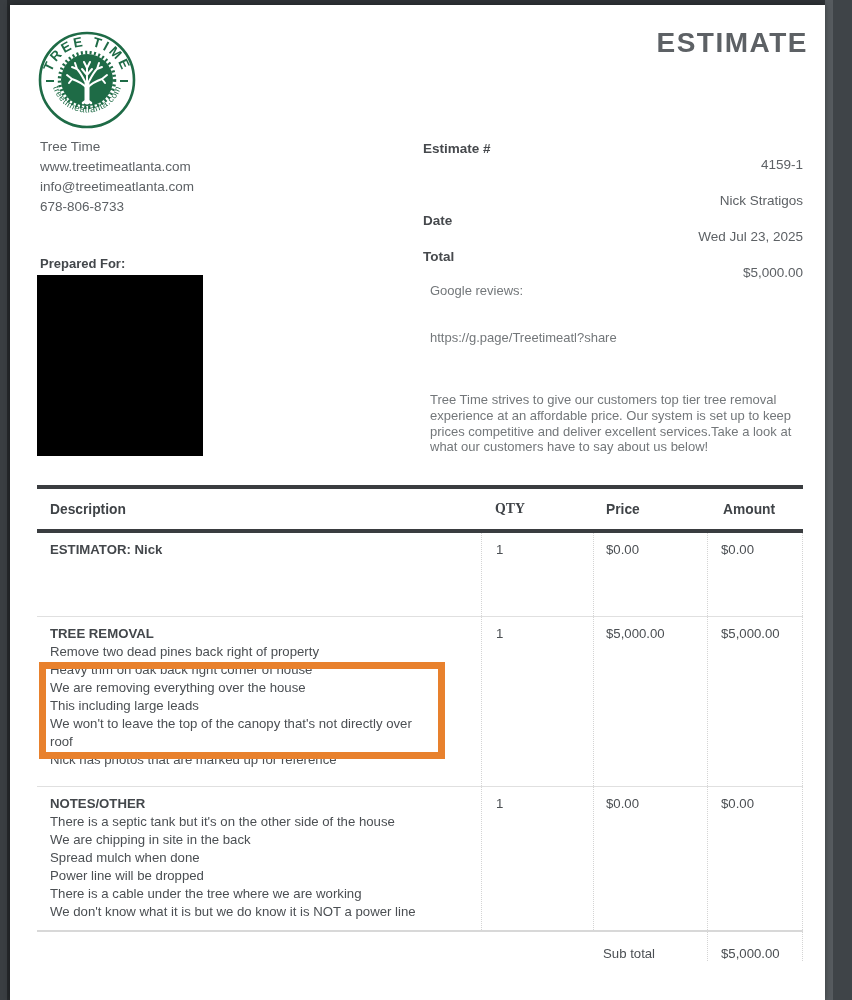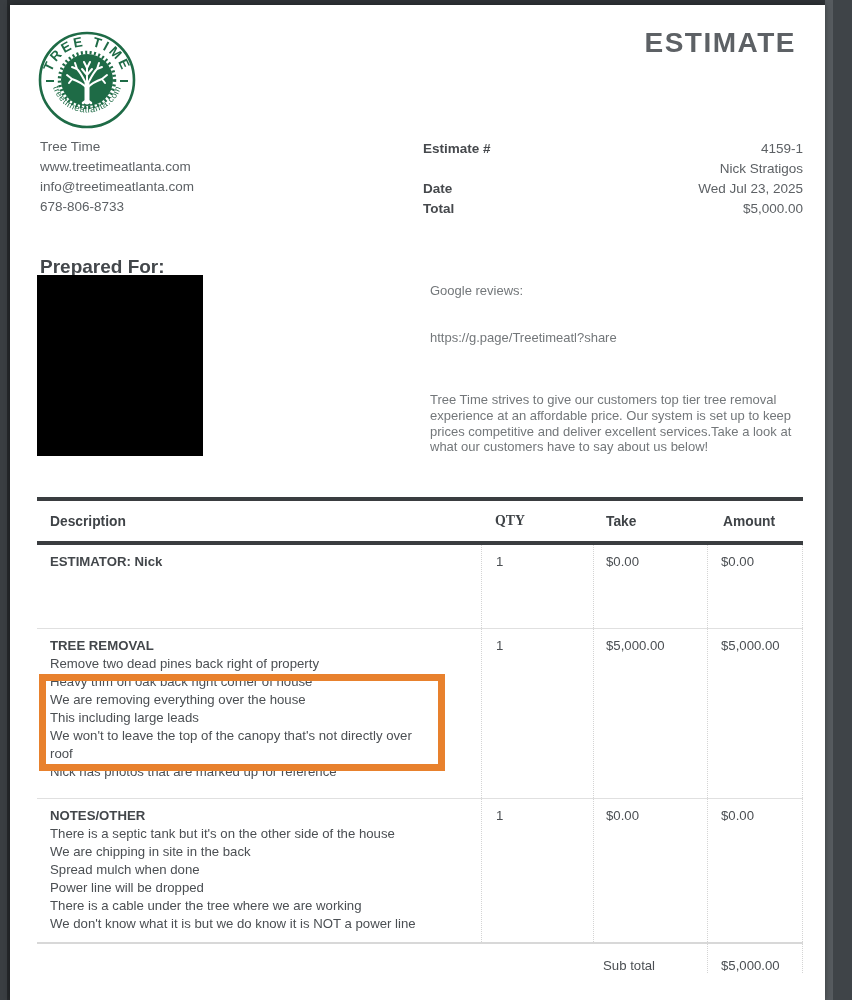--- a/index.html
+++ b/index.html
@@ -17,44 +17,44 @@
 
   .page {
     position:absolute; left:10px; top:5px; width:815px; height:995px;
     background:#ffffff; box-shadow:0 0 6px rgba(0,0,0,.35);
     color:#4b4f53; font-size:13.2px;
   }
 
   
   .logo { position:absolute; left:27px; top:25px; width:100px; height:100px; }
   .doc-title {
-    position:absolute; top:22px; right:29px;
+    position:absolute; top:22px; right:17px;
     font-size:28px; font-weight:bold; letter-spacing:1.5px; color:#5d6165;
   }
   .company { position:absolute; left:30px; top:132px; font-size:13.5px; line-height:20px; color:#5d6165; }
   .meta { position:absolute; top:134px; right:22px; font-size:13.5px; line-height:20px; }
   .meta-row { display:flex; }
   .meta-label { width:160px; text-align:left; font-weight:bold; color:#46494d; }
-  .meta-value { width:220px; text-align:right; color:#5d6165; }
-
-  
-  .prepared-label { position:absolute; left:30px; top:251px; font-size:19px; font-weight:bold; color:#43474b; }
+  .meta-value { width:220px; text-align:right; color:#5d6165;margin-top:16px; }
+
+  
+  .prepared-label { position:absolute; left:30px; top:251px; font-size:13px; font-weight:bold; color:#43474b; }
   .redacted-box { position:absolute; left:27px; top:270px; width:166px; height:181px; background:#000; }
 
   
   .intro {
     position:absolute; left:420px; top:247px; width:395px; height:222px;
     overflow:hidden; font-size:13px; line-height:15.6px; color:#73777a;
   }
   .intro-block { white-space:pre; margin-bottom:15.6px; }
   .intro-line, .intro-url { white-space:pre; }
   .intro-url { }
 
   
-  .items-table { position:absolute; left:27px; top:480px; width:766px;margin-top:12px; }
+  .items-table { position:absolute; left:27px; top:480px; width:766px; }
   .t-line-thick { height:4px; background:#3a3d40; }
   .t-grid { display:grid; grid-template-columns:444px 112px 114px 96px; }
   .t-head { height:40px; align-items:center; font-size:13.8px; font-weight:bold; color:#3f4347; }
   .th-desc { padding-left:13px; }
   .th-qty { padding-left:14px;font-family:Liberation Serif, serif; }
   .th-price { padding-left:13px; }
   .th-amount { padding-left:16px; }
 
   .t-row { border-bottom:1.5px solid #e0e0e0; position:relative; }
   .t-row.last { border-bottom:2.5px solid #d8d8d8; }
@@ -166,21 +166,21 @@
     </div>
 
   </div>
 
   <div class="items-table">
     <div class="t-line-thick"></div>
 
     <div class="t-grid t-head">
       <div class="th-desc">Description</div>
       <div class="th-qty">QTY</div>
-      <div class="th-price">Take</div>
+      <div class="th-price">Price</div>
       <div class="th-amount">Amount</div>
     </div>
 
     <div class="t-line-thick"></div>
 
     <div class="t-grid t-row h-row1">
       <div class="cell-desc">
         <div class="row-title">ESTIMATOR: Nick</div>
       </div>
       <div class="cell-qty">1</div>

